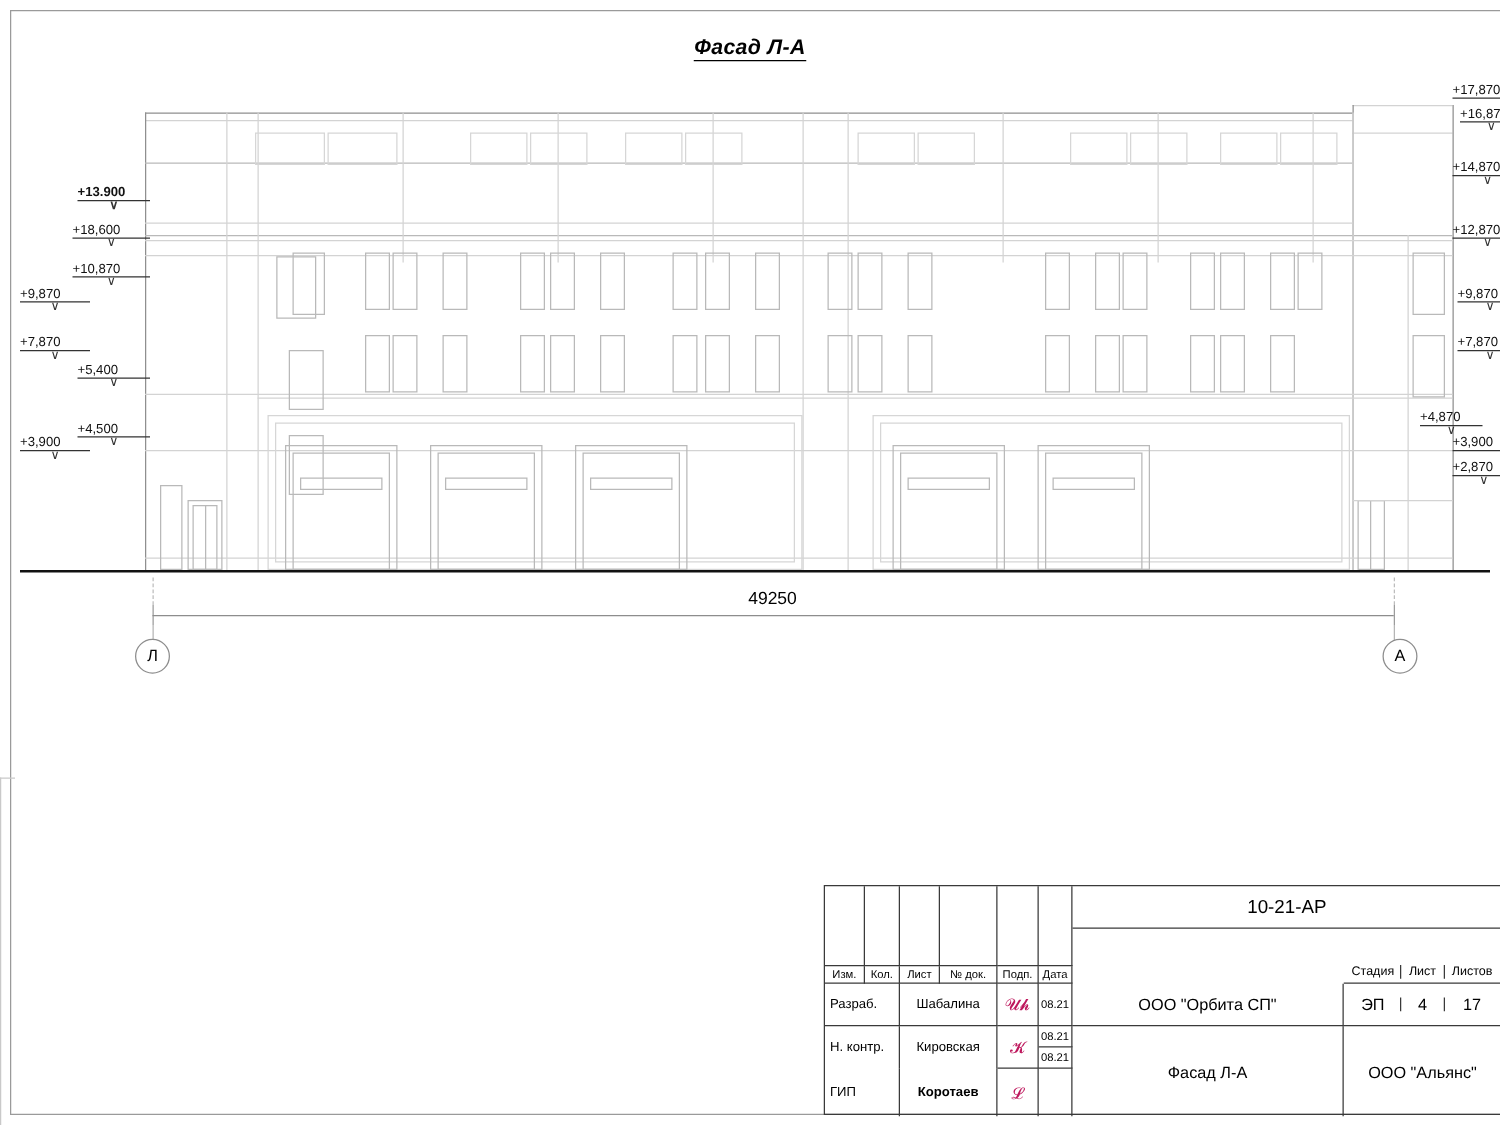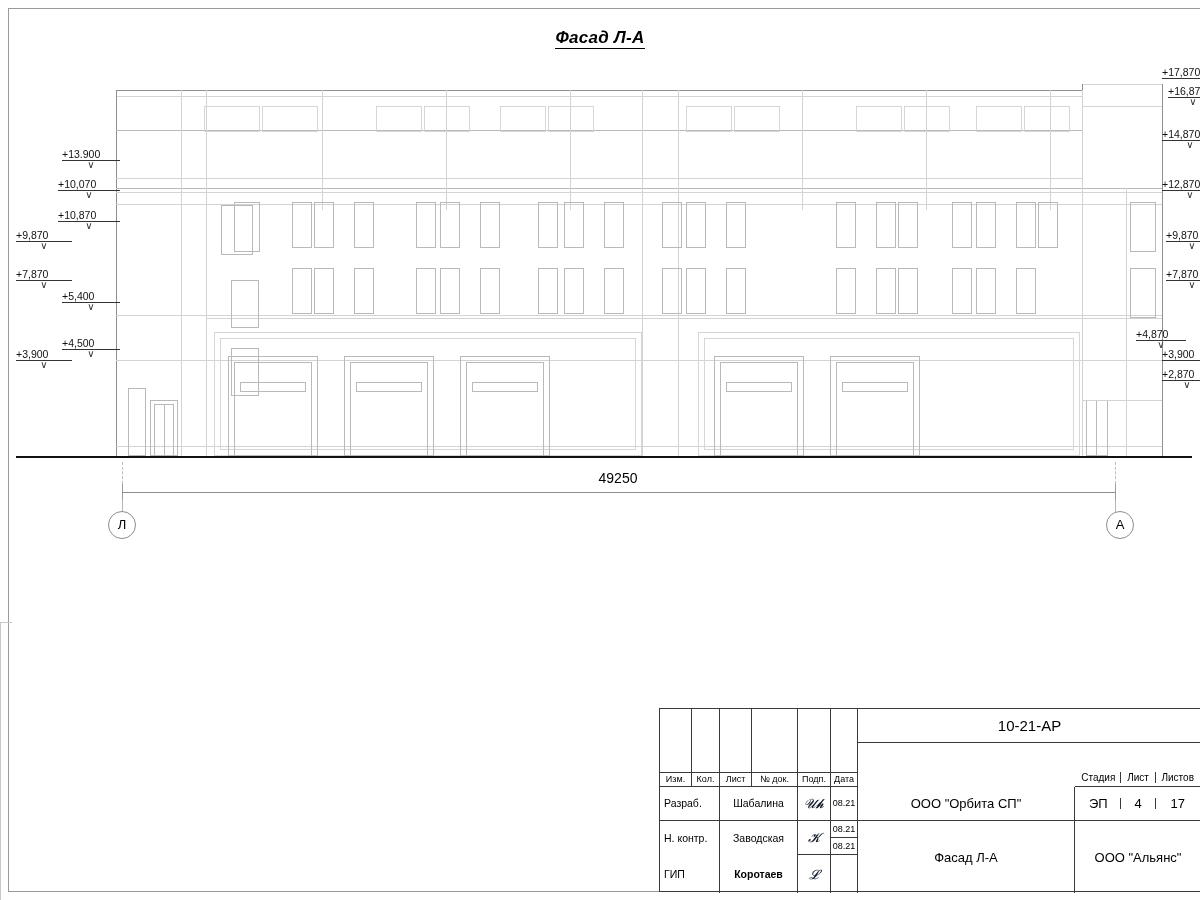--- a/index.html
+++ b/index.html
@@ -196,23 +196,22 @@
     text-align: left;
     justify-content: flex-start;
     padding: 2px 3px;
     align-items: flex-start;
   }
   .org {
     font-size: 13px;
   }
   .sign {
     font-family: "Liberation Serif", serif;
-    font-style: italic;
     font-size: 13px;
-    color: #0f172a;
+    color: #be185d;
   }
   .watermark {
     position: absolute;
     left: 560px; top: 440px;
     font-size: 13px;
     color: #efefef;
     letter-spacing: 2px;
   }
 </style>
 </head>
@@ -352,27 +351,27 @@
     <div class="ln v" style="left:78px; top:334px; height:52px;"></div>
 
     <div class="box" style="left:1000px; top:330px; width:22px; height:56px;"></div>
     <div class="ln v" style="left:1010px; top:330px; height:56px;"></div>
     <div class="ln h light" style="left:996px; top:330px; width:80px;"></div>
   </div>
 
   <div class="watermark"></div>
   <div class="ground"></div>
 
-  <div class="lvl" style="left:62px; top:148px; width:58px;">
+  <div class="lvl" style="left:62px; top:148px; width:58px;font-weight:bold;">
     <span class="txt">+13.900</span>
     <span class="bar"></span>
     <span class="ar">∨</span>
   </div>
   <div class="lvl" style="left:58px; top:178px; width:62px;">
-    <span class="txt">+10,070</span>
+    <span class="txt">+18,600</span>
     <span class="bar"></span>
     <span class="ar">∨</span>
   </div>
   <div class="lvl" style="left:58px; top:209px; width:62px;">
     <span class="txt">+10,870</span>
     <span class="bar"></span>
     <span class="ar">∨</span>
   </div>
   <div class="lvl" style="left:16px; top:229px; width:56px;">
     <span class="txt">+9,870</span>
@@ -474,21 +473,21 @@
     <div class="cell" style="left:92px; top:64px; width:46px; height:14px; font-size:9px;">№ док.</div>
     <div class="cell" style="left:138px; top:64px; width:33px; height:14px; font-size:9px;">Подп.</div>
     <div class="cell" style="left:171px; top:64px; width:27px; height:14px; font-size:9px;">Дата</div>
 
     <div class="cell left-align" style="left:0; top:78px; width:60px; height:34px;">Разраб.</div>
     <div class="cell" style="left:60px; top:78px; width:78px; height:34px;">Шабалина</div>
     <div class="cell sign" style="left:138px; top:78px; width:33px; height:34px;">𝓤𝓱</div>
     <div class="cell" style="left:171px; top:78px; width:27px; height:34px; font-size:9px;">08.21</div>
 
     <div class="cell left-align nb-b" style="left:0; top:112px; width:60px; height:34px;">Н. контр.</div>
-    <div class="cell nb-b" style="left:60px; top:112px; width:78px; height:34px;">Заводская</div>
+    <div class="cell nb-b" style="left:60px; top:112px; width:78px; height:34px;">Кировская</div>
     <div class="cell sign" style="left:138px; top:112px; width:33px; height:34px;">𝓚</div>
     <div class="cell" style="left:171px; top:112px; width:27px; height:17px; font-size:9px;">08.21</div>
 
     <div class="cell left-align" style="left:0; top:146px; width:60px; height:38px; border-bottom:none;">ГИП</div>
     <div class="cell" style="left:60px; top:146px; width:78px; height:38px; border-bottom:none;font-weight:bold;">Коротаев</div>
     <div class="cell sign" style="left:138px; top:146px; width:33px; height:38px; border-bottom:none;">𝓛</div>
     <div class="cell" style="left:171px; top:129px; width:27px; height:17px; font-size:9px;">08.21</div>
     <div class="cell" style="left:171px; top:146px; width:27px; height:38px; border-bottom:none;"></div>
 
     <div class="cell org" style="left:198px; top:78px; width:217px; height:34px;">ООО "Орбита СП"</div>

